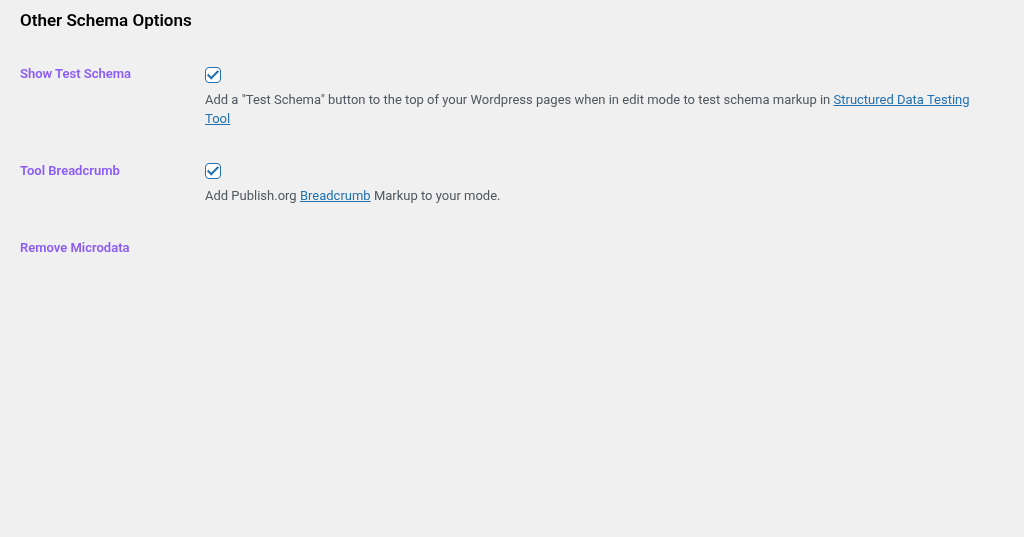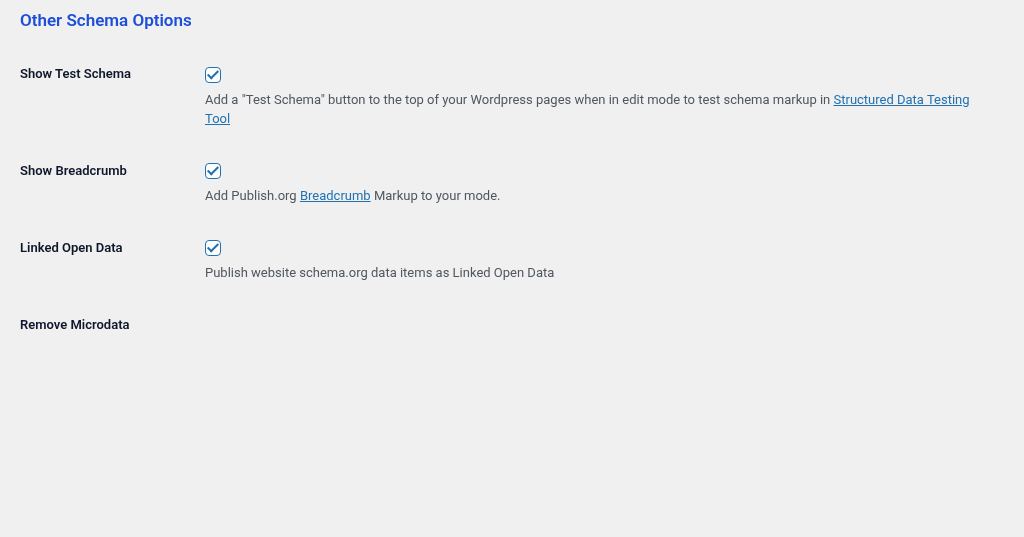--- a/index.html
+++ b/index.html
@@ -11,37 +11,37 @@
       font-family: -apple-system, BlinkMacSystemFont, "Segoe UI", Roboto, Helvetica, Arial, sans-serif;
       background: #f0f0f1;
       color: #1d2327;
       font-size: 13px;
       padding: 10px 20px;
       width: 1024px;
     }
     h2.section-title {
       font-size: 17px;
       font-weight: 600;
-      color: #1d4ed8;
+      color: #000000;
       margin-bottom: 22px;
       margin-top: 0px;
     }
     .form-table {
       width: 100%;
       border-collapse: collapse;
     }
     .form-table tr {
       vertical-align: top;
     }
     .form-table th {
       width: 185px;
       text-align: left;
       font-weight: 600;
       font-size: 13px;
-      color: #0f172a;
+      color: #8b5cf6;
       padding: 14px 10px 20px 0;
       vertical-align: top;
     }
     .form-table td {
       padding: 12px 10px 20px 0;
       vertical-align: top;
       font-size: 13px;
       color: #50575e;
       line-height: 1.5;
     }
@@ -95,39 +95,32 @@
     <th>Show Test Schema</th>
     <td>
       <input type="checkbox" checked="" style="">
       <div class="description">
         <span>Add a "Test Schema" button to the top of your Wordpress pages when in edit mode to test schema markup in </span><a href="#" class="inline-link">Structured Data Testing Tool</a><span></span>
       </div>
     </td>
   </tr>
 
   <tr>
-    <th>Show Breadcrumb</th>
+    <th>Tool Breadcrumb</th>
     <td>
       <input type="checkbox" checked="" style="">
       <div class="description">
         <span>Add Publish.org </span><a href="#" class="inline-link">Breadcrumb</a><span> Markup to your mode.</span>
       </div>
     </td>
   </tr>
 
 
 
 
-  <tr>
-    <th>Linked Open Data</th>
-    <td>
-      <input type="checkbox" checked="" style="">
-      <div class="description">Publish website schema.org data items as Linked Open Data</div>
-    </td>
-  </tr>
 
   <tr>
     <th>Remove Microdata</th>
     <td>
       
       
     </td>
   </tr>
 
   </tbody>

